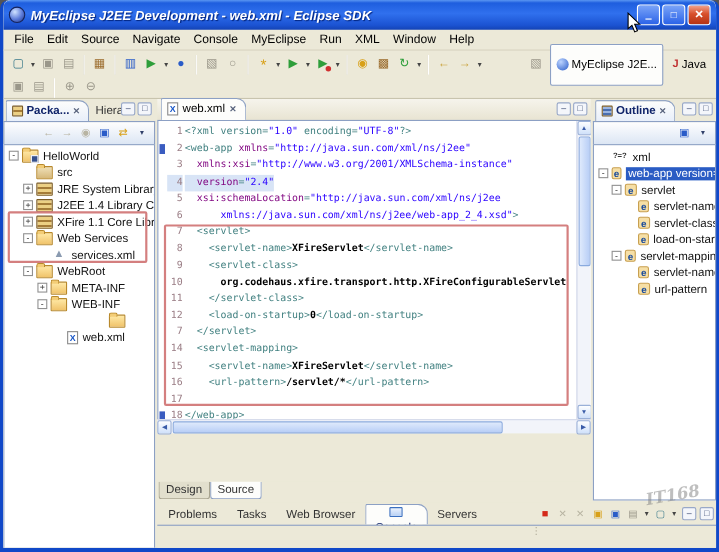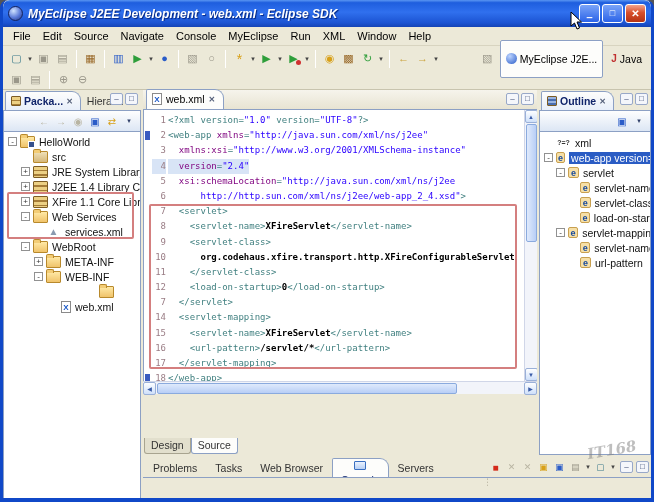--- a/index.html
+++ b/index.html
@@ -324,37 +324,37 @@
               <span>web.xml</span>
               <span class="x" style="color:#55607a;font-size:8px;font-weight:bold">✕</span>
             </span>
             <span class="vtab-right">
               <span class="mmbox">‒</span>
               <span class="mmbox">□</span>
             </span>
           </div>
           <div class="editor-body">
             <div class="code-col" id="code-lines">
-                <div class="cl"><span class="ruler"></span><span class="ln">1</span><span class="ct"><span class="c-t">&lt;?xml version=</span><span class="c-v">"1.0"</span><span class="c-t"> version=</span><span class="c-v">"UTF-8"</span><span class="c-t">?&gt;</span></span></div>
+                <div class="cl"><span class="ruler"></span><span class="ln">1</span><span class="ct"><span class="c-t">&lt;?xml version=</span><span class="c-v">"1.0"</span><span class="c-t"> encoding=</span><span class="c-v">"UTF-8"</span><span class="c-t">?&gt;</span></span></div>
                 <div class="cl"><span class="ruler"><i></i></span><span class="ln">2</span><span class="ct"><span class="c-t">&lt;web-app </span><span class="c-a">xmlns</span><span class="c-t">=</span><span class="c-v">"http://java.sun.com/xml/ns/j2ee"</span></span></div>
                 <div class="cl"><span class="ruler"></span><span class="ln">3</span><span class="ct"><span class="c-t">  </span><span class="c-a">xmlns:xsi</span><span class="c-t">=</span><span class="c-v">"http://www.w3.org/2001/XMLSchema-instance"</span></span></div>
                 <div class="cl hl"><span class="ruler"></span><span class="ln">4</span><span class="ct"><span class="c-t">  </span><span class="c-a">version</span><span class="c-t">=</span><span class="c-v">"2.4"</span></span></div>
                 <div class="cl"><span class="ruler"></span><span class="ln">5</span><span class="ct"><span class="c-t">  </span><span class="c-a">xsi:schemaLocation</span><span class="c-t">=</span><span class="c-v">"http://java.sun.com/xml/ns/j2ee</span></span></div>
-                <div class="cl"><span class="ruler"></span><span class="ln">6</span><span class="ct"><span class="c-v">      http://http.sun.com/xml/ns/j2ee/web-app_2_4.xsd"</span><span class="c-t">&gt;</span></span></div>
+                <div class="cl"><span class="ruler"></span><span class="ln">6</span><span class="ct"><span class="c-v">      xmlns://java.sun.com/xml/ns/j2ee/web-app_2_4.xsd"</span><span class="c-t">&gt;</span></span></div>
                 <div class="cl"><span class="ruler"></span><span class="ln">7</span><span class="ct"><span class="c-t">  &lt;servlet&gt;</span></span></div>
                 <div class="cl"><span class="ruler"></span><span class="ln">8</span><span class="ct"><span class="c-t">    &lt;servlet-name&gt;</span><span class="c-x">XFireServlet</span><span class="c-t">&lt;/servlet-name&gt;</span></span></div>
                 <div class="cl"><span class="ruler"></span><span class="ln">9</span><span class="ct"><span class="c-t">    &lt;servlet-class&gt;</span></span></div>
                 <div class="cl"><span class="ruler"></span><span class="ln">10</span><span class="ct"><span class="c-x">      org.codehaus.xfire.transport.http.XFireConfigurableServlet</span></span></div>
                 <div class="cl"><span class="ruler"></span><span class="ln">11</span><span class="ct"><span class="c-t">    &lt;/servlet-class&gt;</span></span></div>
                 <div class="cl"><span class="ruler"></span><span class="ln">12</span><span class="ct"><span class="c-t">    &lt;load-on-startup&gt;</span><span class="c-x">0</span><span class="c-t">&lt;/load-on-startup&gt;</span></span></div>
                 <div class="cl"><span class="ruler"></span><span class="ln">7</span><span class="ct"><span class="c-t">  &lt;/servlet&gt;</span></span></div>
                 <div class="cl"><span class="ruler"></span><span class="ln">14</span><span class="ct"><span class="c-t">  &lt;servlet-mapping&gt;</span></span></div>
                 <div class="cl"><span class="ruler"></span><span class="ln">15</span><span class="ct"><span class="c-t">    &lt;servlet-name&gt;</span><span class="c-x">XFireServlet</span><span class="c-t">&lt;/servlet-name&gt;</span></span></div>
                 <div class="cl"><span class="ruler"></span><span class="ln">16</span><span class="ct"><span class="c-t">    &lt;url-pattern&gt;</span><span class="c-x">/servlet/*</span><span class="c-t">&lt;/url-pattern&gt;</span></span></div>
-                <div class="cl"><span class="ruler"></span><span class="ln">17</span><span class="ct"><span class="c-t">  &lt;/servlet-mapping&gt;</span></span></div>
+                <div class="cl"><span class="ruler"></span><span class="ln">17</span></div>
                 <div class="cl"><span class="ruler"><i></i></span><span class="ln">18</span><span class="ct"><span class="c-t">&lt;/web-app&gt;</span></span></div>
                 <div class="cl"><span class="ruler"></span><span class="ln">20</span><span class="ct"></span></div>
               </div>
             <div class="vscroll">
               <span class="sb-btn">▲</span>
               <span class="vthumb"></span>
               <span class="vspacer"></span>
               <span class="sb-btn">▼</span>
             </div>
             <div class="redbox" style="left:5px;top:94px;width:368px;height:165px;"></div>

